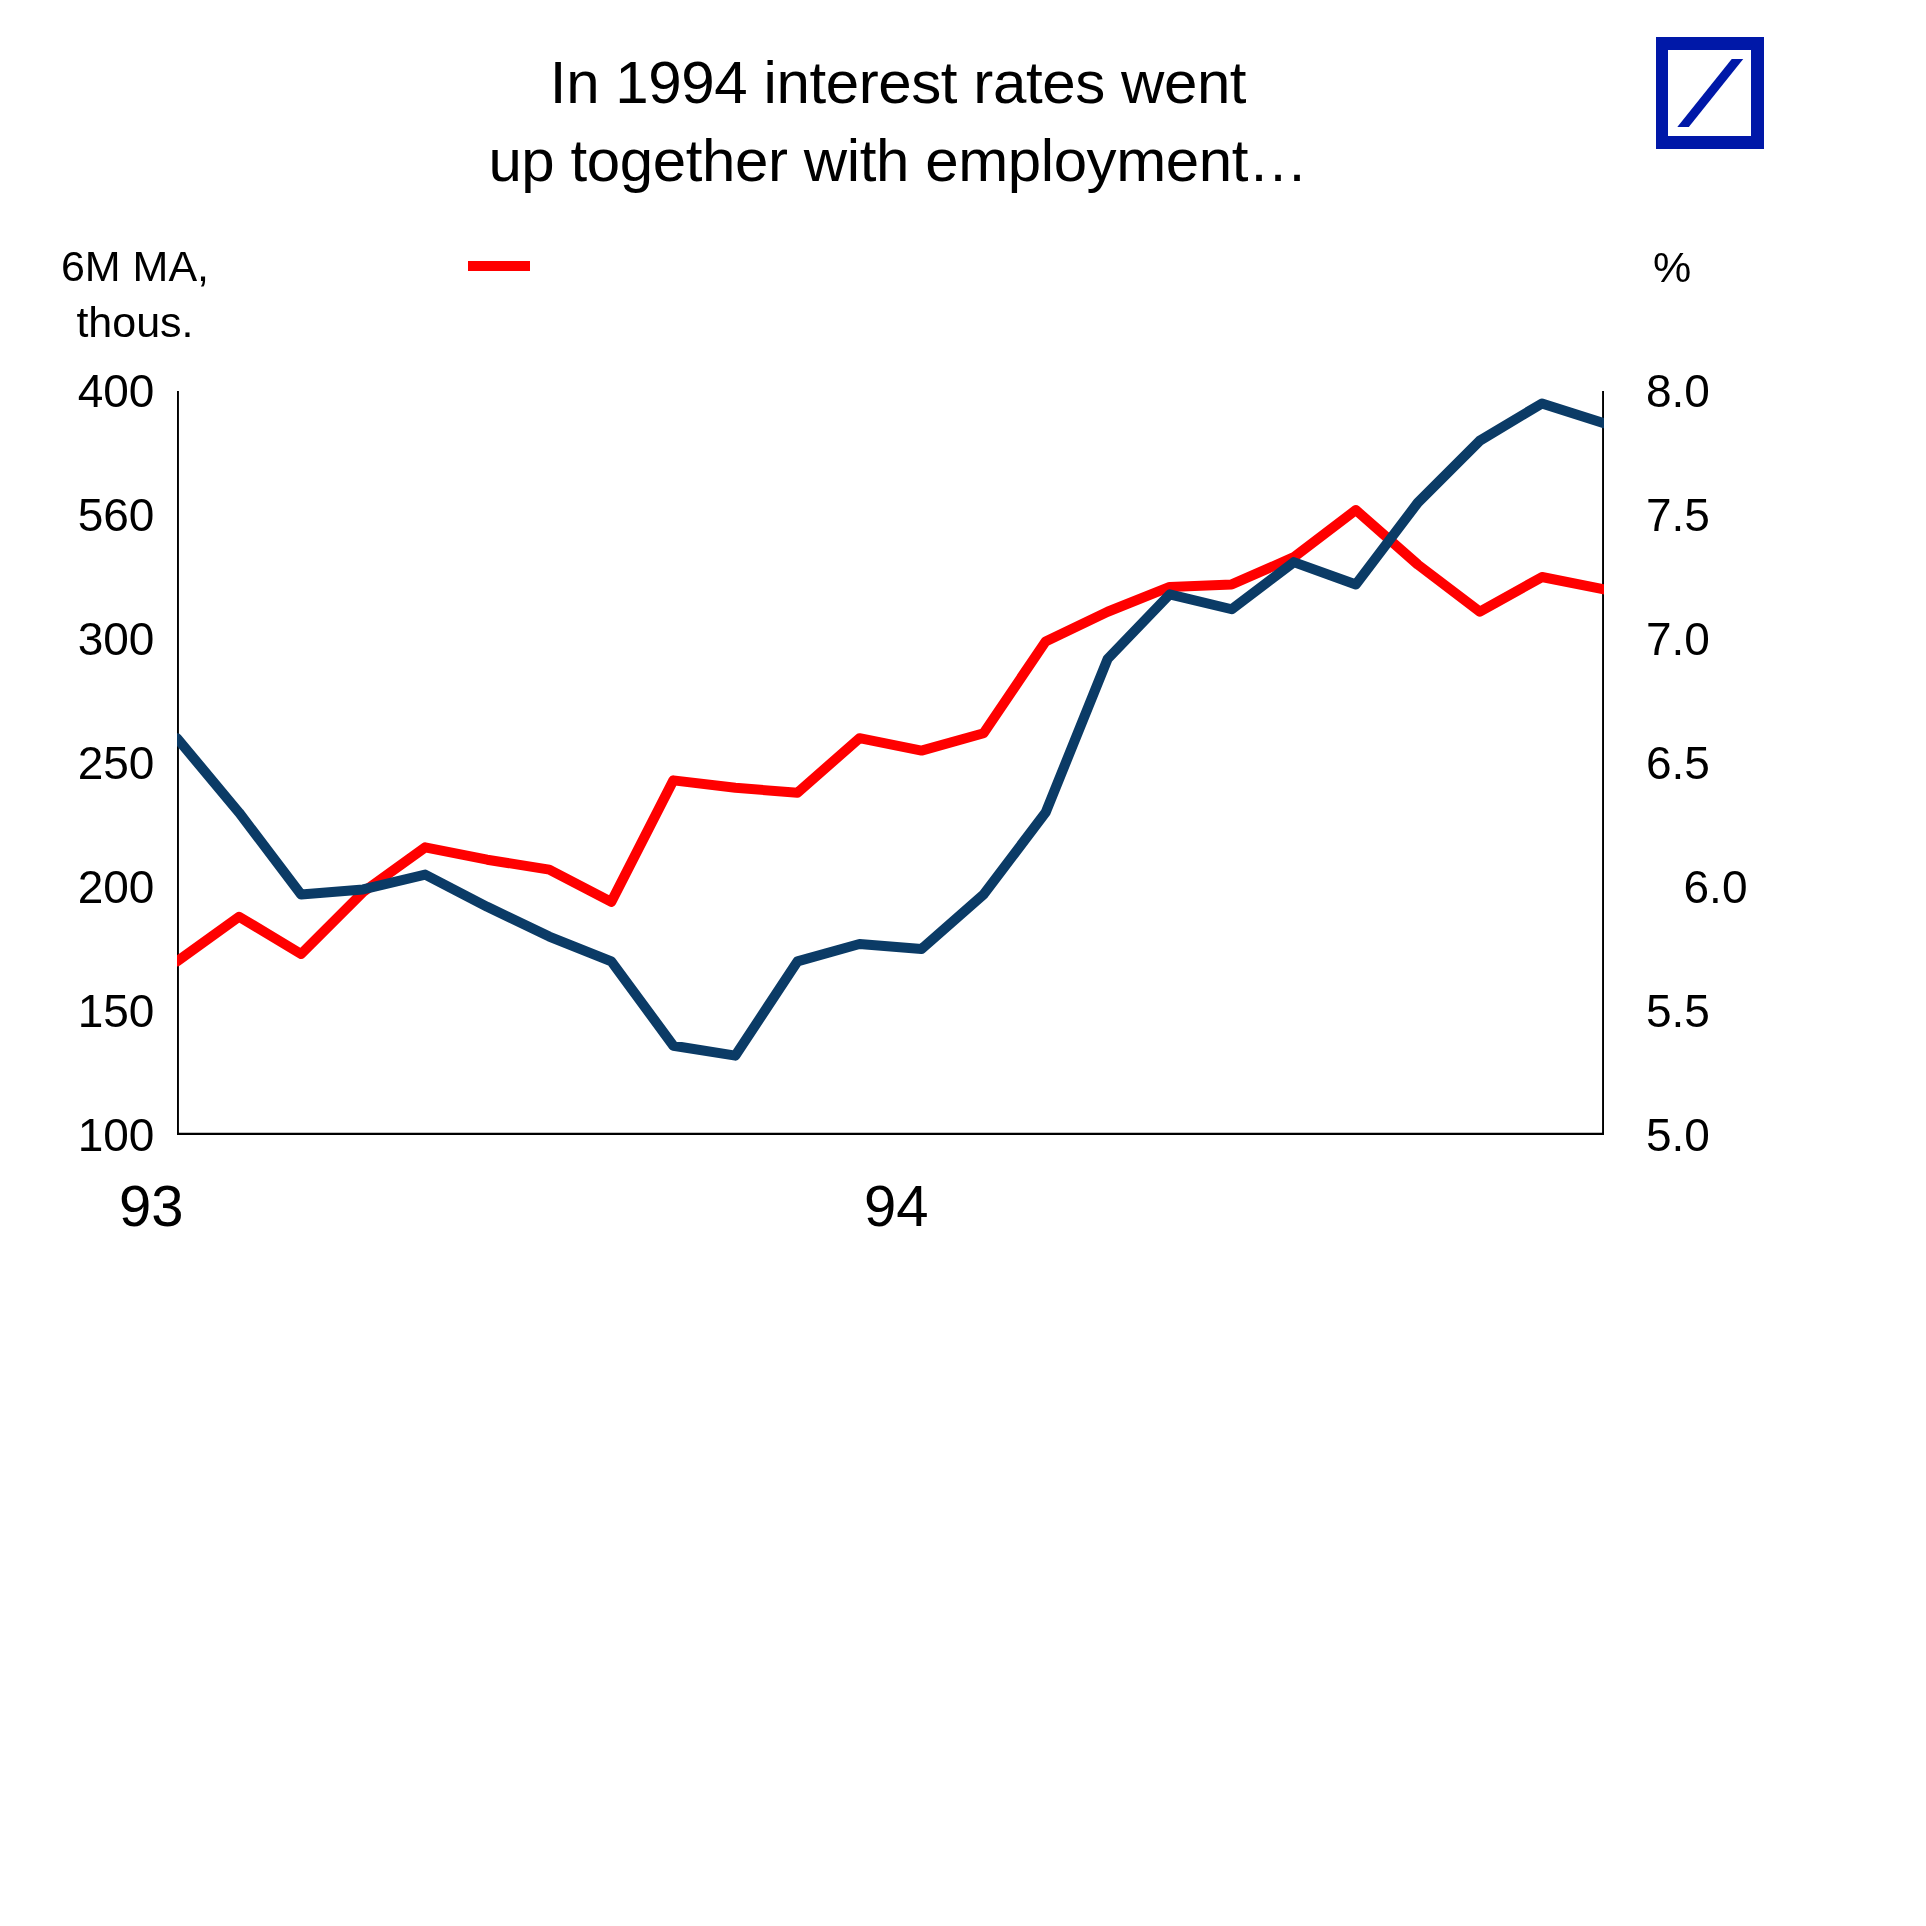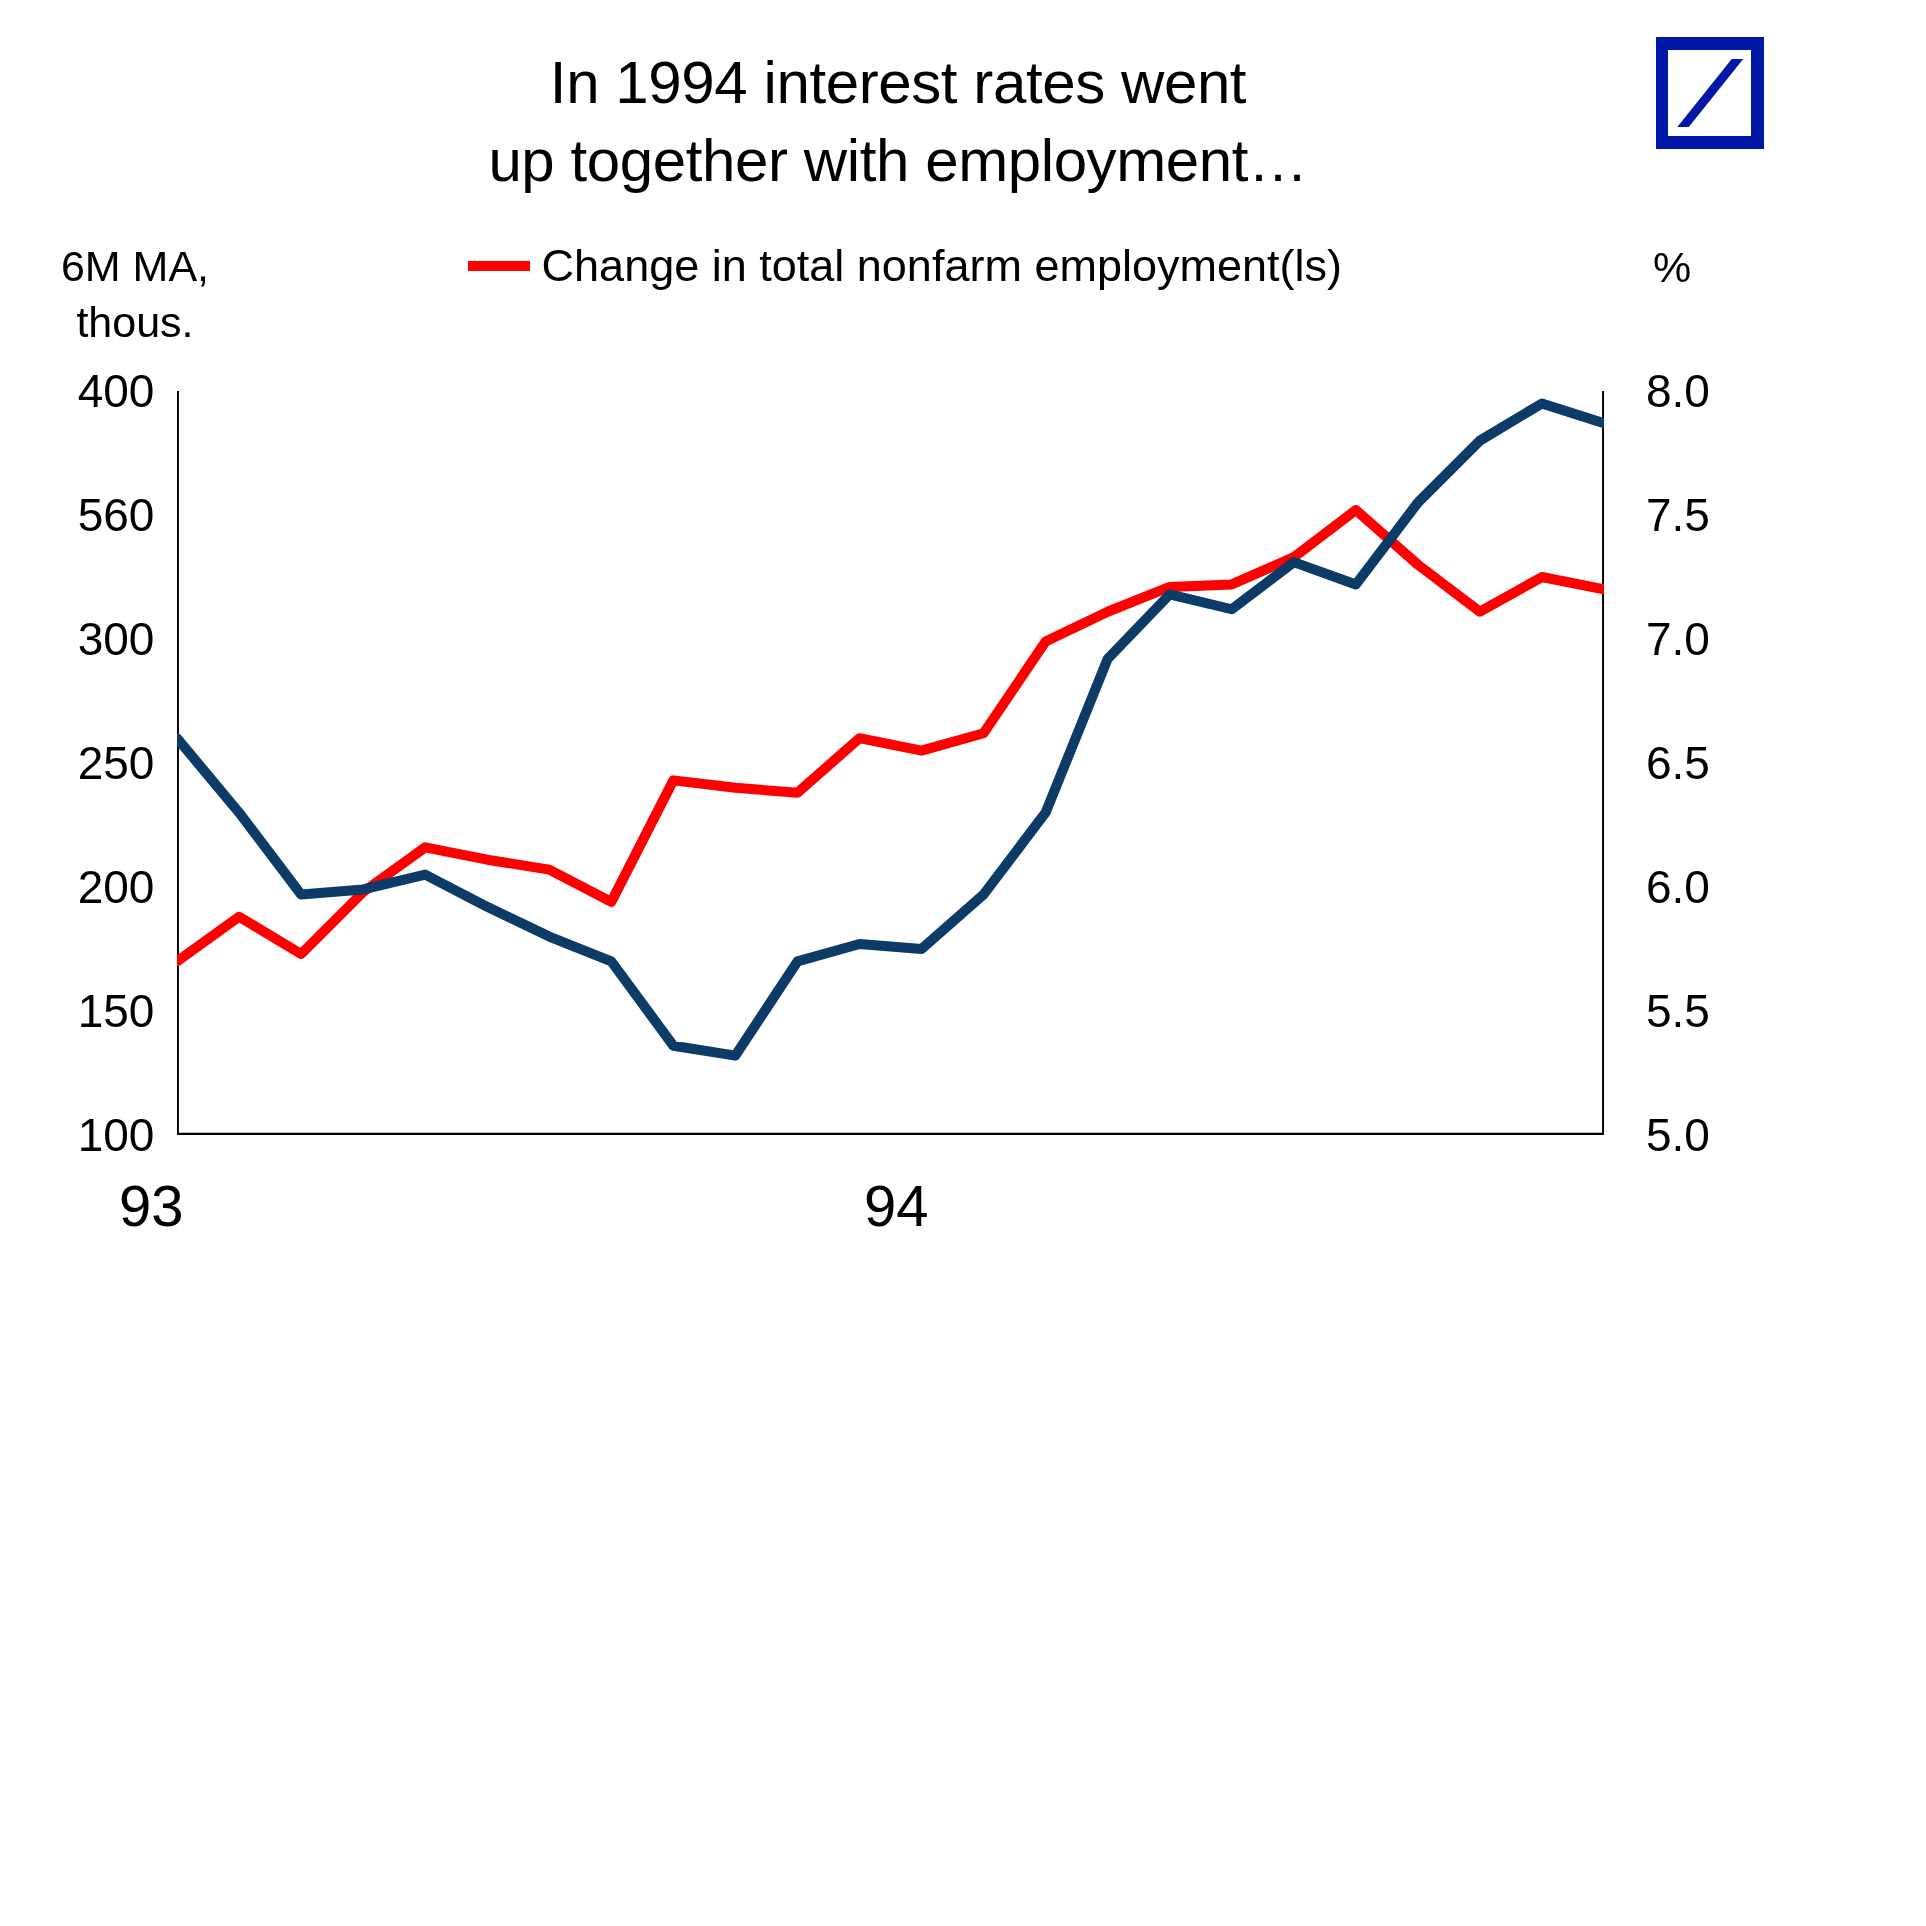--- a/index.html
+++ b/index.html
@@ -174,21 +174,20 @@
   <div id="left-axis-caption">
     <span>6M MA,</span>
     <span>thous.</span>
   </div>
 
   <div id="right-axis-caption">%</div>
 
   <div id="legend">
     <div class="legend-row">
       <div class="legend-swatch" style="background:#FF0000"></div>
-      <div class="legend-label">Change in total nonfarm employment(ls)</div>
     </div>
   </div>
 
   <div id="plot">
     <svg id="plot-svg" width="1427" height="744" viewBox="0 0 3704 1931">
         <g>
           <line x1="0" y1="0" x2="0" y2="1931" stroke="#000" stroke-width="10"></line>
           <line x1="3704" y1="0" x2="3704" y2="1931" stroke="#000" stroke-width="10"></line>
           <line x1="0" y1="1931" x2="3704" y2="1931" stroke="#000" stroke-width="12"></line>
         </g>
@@ -222,21 +221,21 @@
       <div class="ytick-left" style="left: 15.4px; top: 740px;">250</div>
       <div class="ytick-left" style="left: 15.4px; top: 864px;">200</div>
       <div class="ytick-left" style="left: 15.4px; top: 988px;">150</div>
       <div class="ytick-left" style="left: 15.4px; top: 1112px;">100</div>
     </div>
   <div id="ytick-right-holder">
       <div class="ytick-right" style="left: 1646px; top: 368px;">8.0</div>
       <div class="ytick-right" style="left: 1646px; top: 492px;">7.5</div>
       <div class="ytick-right" style="left: 1646px; top: 616px;">7.0</div>
       <div class="ytick-right" style="left: 1646px; top: 740px;">6.5</div>
-      <div class="ytick-right" style="left: 1646px; top: 864px;">6.0</div>
+      <div class="ytick-right" style="left: 1646px; top: 864px; text-align: center;">6.0</div>
       <div class="ytick-right" style="left: 1646px; top: 988px;">5.5</div>
       <div class="ytick-right" style="left: 1646px; top: 1112px;">5.0</div>
     </div>
   <div id="xtick-holder">
       <div class="xtick" style="left: 119px; top: 1177px;">93</div>
       <div class="xtick" style="left: 864px; top: 1177px;">94</div>
     </div>
 
 
 </div>

